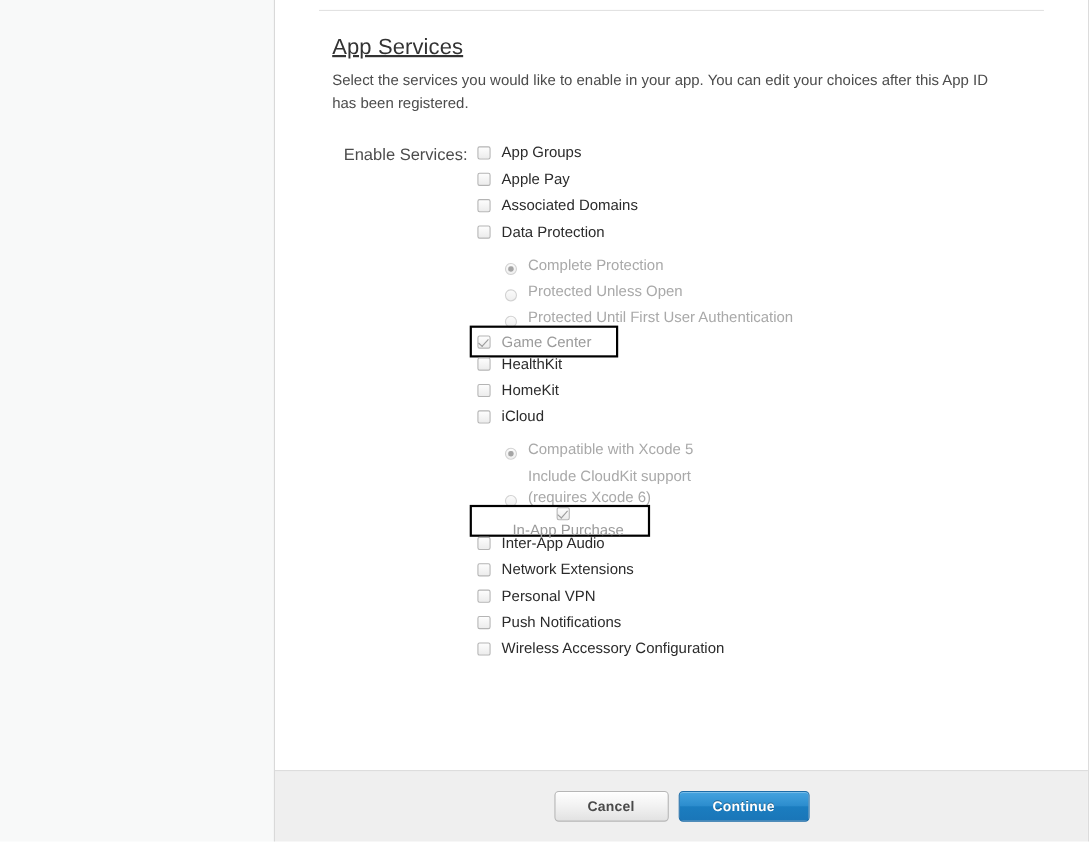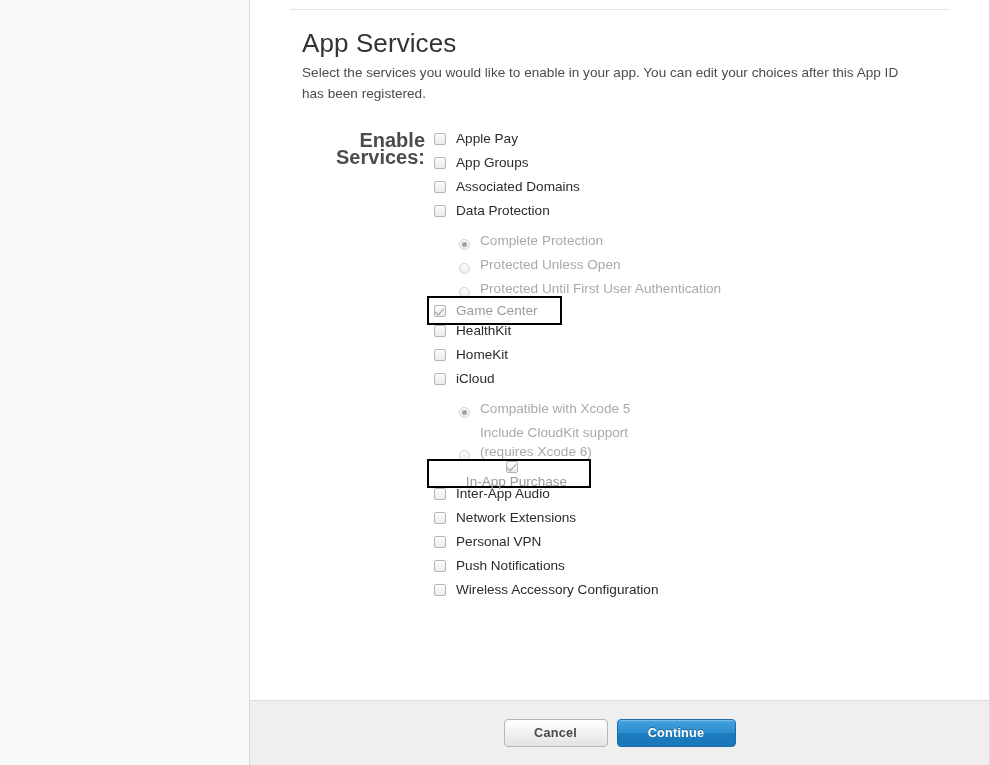--- a/index.html
+++ b/index.html
@@ -58,26 +58,27 @@
     height: 1px;
     background: #e2e2e2;
     margin: 9px 40px 0 40px;
   }
 
   .inner {
     padding: 21px 40px 0 52px;
   }
 
   h1.section-title {
-    font-size: 26px;
+    font-size: 20px;
     font-weight: normal;
     color: #333333;
     margin: 0 0 7px 0;
     letter-spacing: 0.1px;
     line-height: 24px;
+    text-decoration: underline;
   }
 
   p.section-desc {
     font-size: 13.6px;
     color: #4c4c4c;
     line-height: 21px;
     margin: 0;
     max-width: 615px;
     font-weight: normal;
   }
@@ -85,28 +86,27 @@
   
   .form-block {
     margin-top: 26px;
     display: flex;
     align-items: flex-start;
   }
 
   .field-label {
     width: 132px;
     text-align: right;
-    font-size: 20px;
+    font-size: 15px;
     color: #4c4c4c;
     padding-right: 9px;
     line-height: 17px;
     padding-top: 2px;
     box-sizing: border-box;
     flex: 0 0 132px;
-    font-weight: bold;
   }
 
   .service-list {
     flex: 1 1 auto;
     position: relative;
     padding-top: 0;
   }
 
   .svc-row {
     display: flex;
@@ -265,26 +265,26 @@
         <p class="section-desc">Select the services you would like to enable in your app. You can edit your choices after this App ID has been registered.</p>
 
         <div class="form-block">
 
           <div class="field-label">Enable Services:</div>
 
           <div class="service-list">
 
             <div class="svc-row">
               <span class="cb"></span>
+              <span class="cb-label">App Groups</span>
+            </div>
+
+            <div class="svc-row">
+              <span class="cb"></span>
               <span class="cb-label">Apple Pay</span>
-            </div>
-
-            <div class="svc-row">
-              <span class="cb"></span>
-              <span class="cb-label">App Groups</span>
             </div>
 
             <div class="svc-row">
               <span class="cb"></span>
               <span class="cb-label">Associated Domains</span>
             </div>
 
             <div class="svc-row">
               <span class="cb"></span>
               <span class="cb-label">Data Protection</span>

